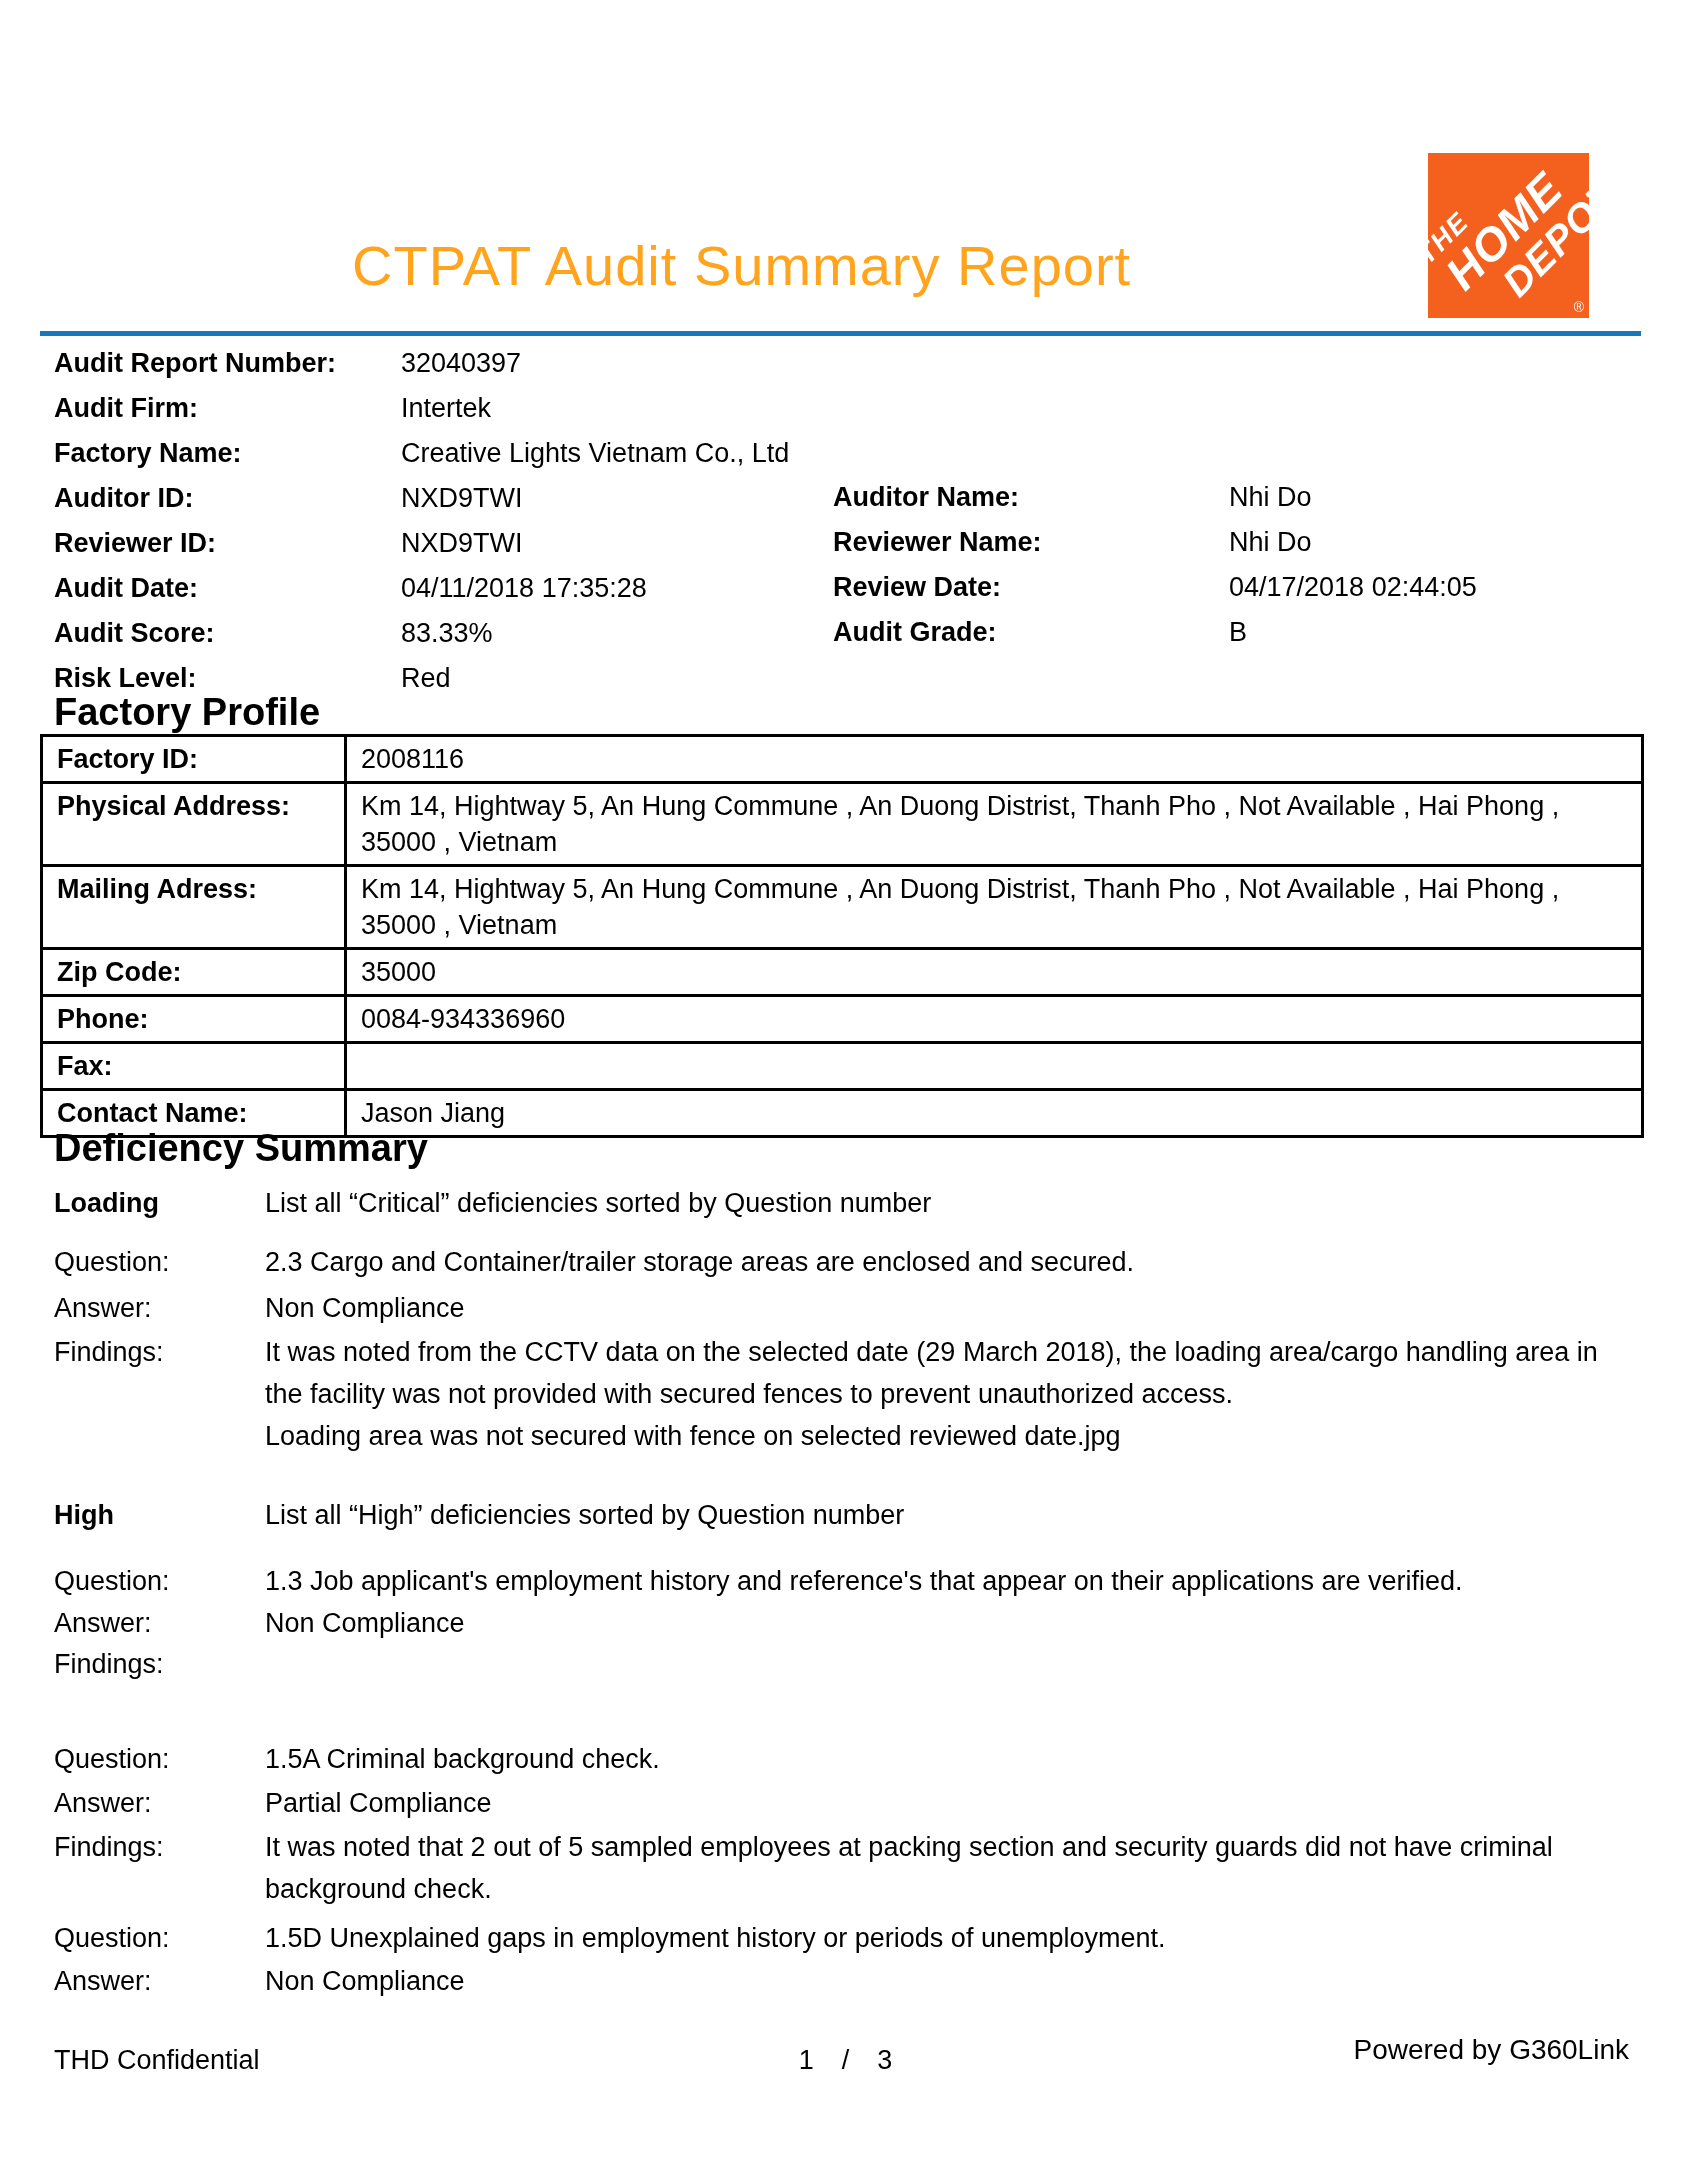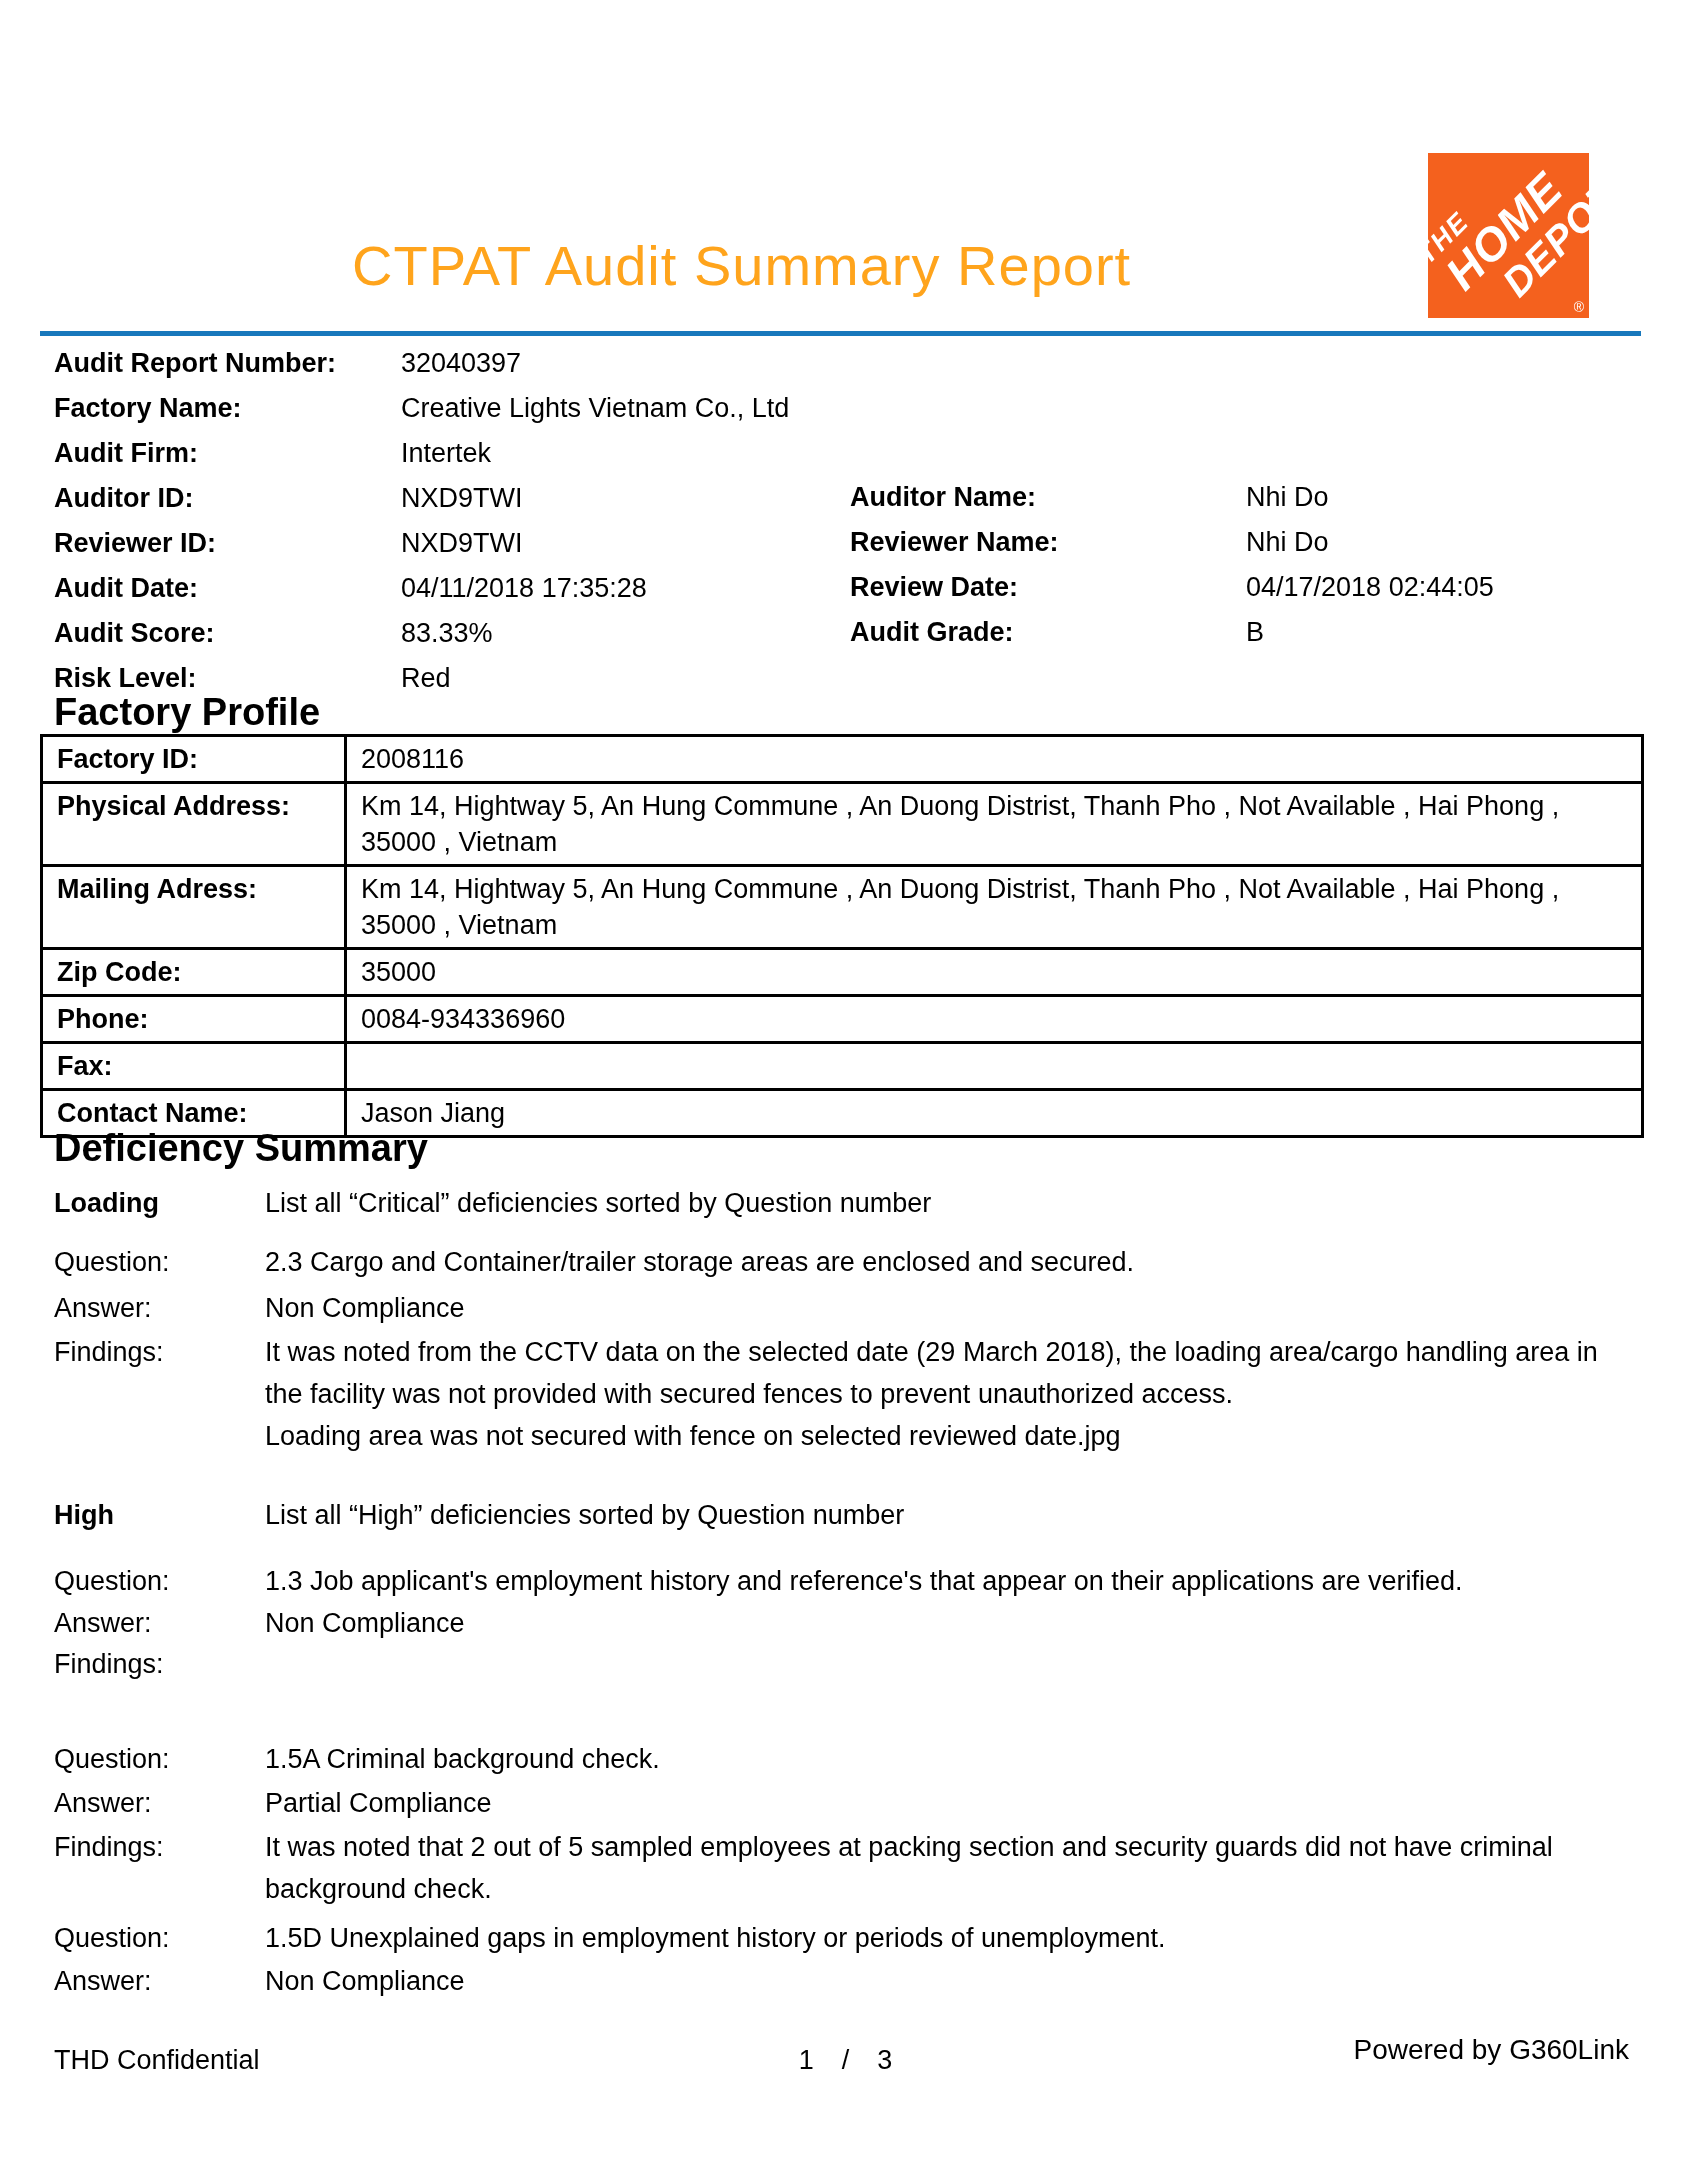--- a/index.html
+++ b/index.html
@@ -39,21 +39,21 @@
     color: #fff; font-size: 14px; font-style: normal; font-weight: normal;
   }
   .title-rule {
     position: absolute; left: 40px; top: 331px;
     width: 1601px; height: 5px; background: #1878BC;
   }
 
   
   .hfields { position: absolute; font-size: 27px; }
   .hfields-left { left: 54px; top: 348px; }
-  .hfields-right { left: 850px; top: 482px; }
+  .hfields-right { left: 833px; top: 482px; }
   .hrow { display: flex; height: 45px; align-items: flex-start; }
   .hfields-left .hlabel { width: 347px; font-weight: bold; }
   .hfields-right .hlabel { width: 396px; font-weight: bold; }
   .hvalue { white-space: nowrap; }
 
   
   .section-heading {
     position: absolute; left: 54px;
     font-size: 38px; font-weight: bold; line-height: 1;
   }
@@ -113,26 +113,26 @@
     <span class="hd-reg">®</span>
   </div>
   <div class="title-rule"></div>
 
   <div class="hfields hfields-left">
     <div class="hrow">
       <span class="hlabel">Audit Report Number:</span>
       <span class="hvalue">32040397</span>
     </div>
     <div class="hrow">
+      <span class="hlabel">Audit Firm:</span>
+      <span class="hvalue">Intertek</span>
+    </div>
+    <div class="hrow">
       <span class="hlabel">Factory Name:</span>
       <span class="hvalue">Creative Lights Vietnam Co., Ltd</span>
-    </div>
-    <div class="hrow">
-      <span class="hlabel">Audit Firm:</span>
-      <span class="hvalue">Intertek</span>
     </div>
     <div class="hrow">
       <span class="hlabel">Auditor ID:</span>
       <span class="hvalue">NXD9TWI</span>
     </div>
     <div class="hrow">
       <span class="hlabel">Reviewer ID:</span>
       <span class="hvalue">NXD9TWI</span>
     </div>
     <div class="hrow">

